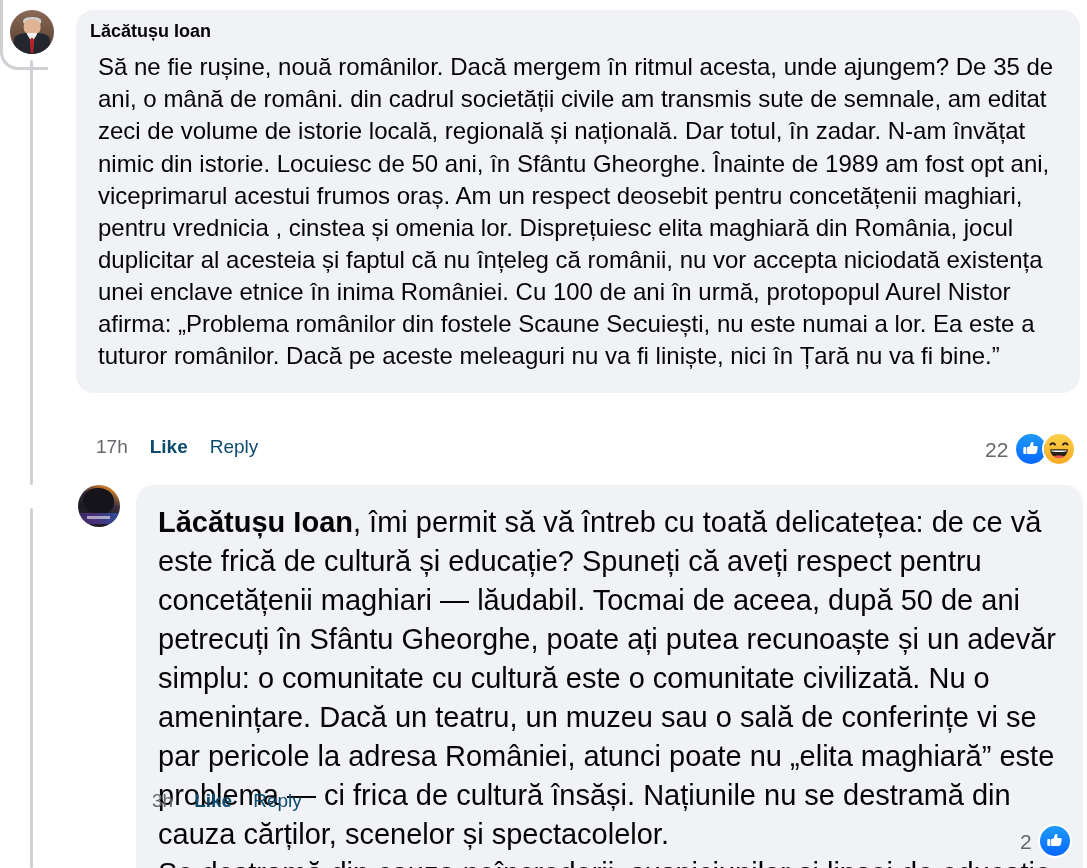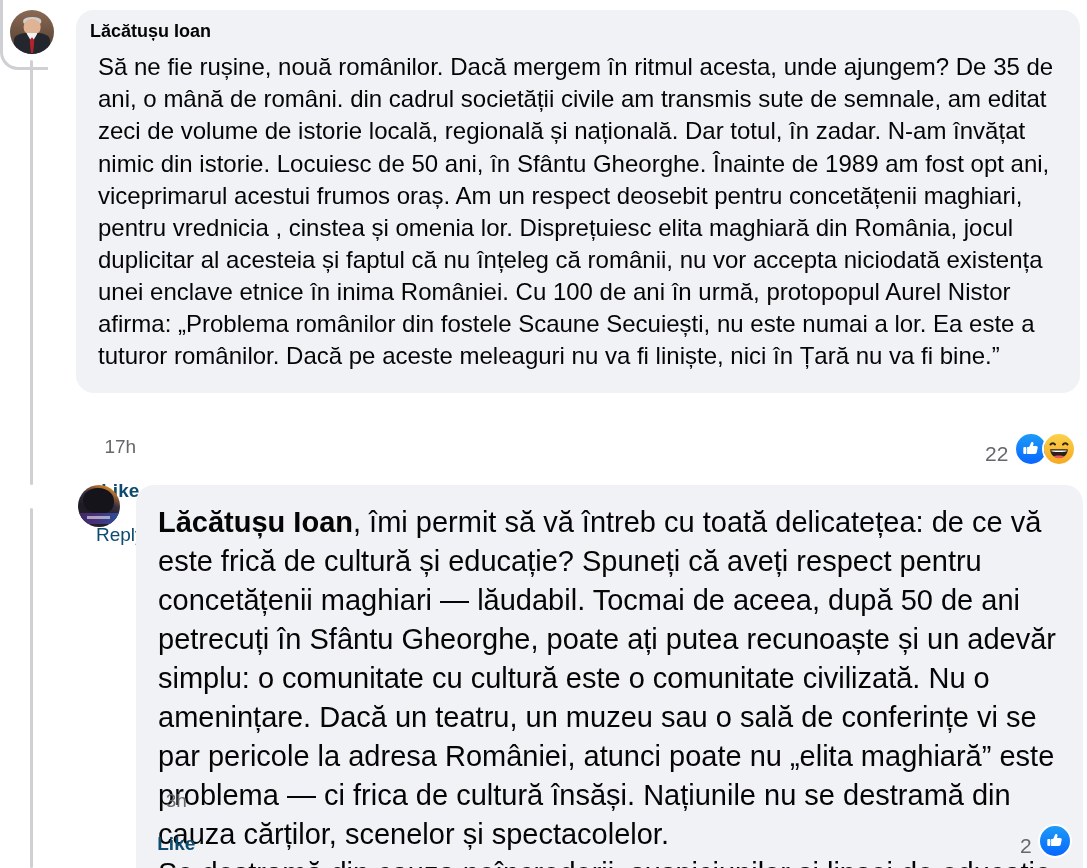--- a/index.html
+++ b/index.html
@@ -179,38 +179,37 @@
   }
 
   
   .actions {
     position: absolute;
     display: flex;
     align-items: center;
     gap: 22px;
     font-size: 19px;
     color: #65676b;
-    flex-direction: column;
   }
   .actions.root-actions { left: 96px; top: 436px; }
   .actions.reply-actions { left: 152px; top: 790px; gap: 21px; }
 
   .timestamp { color: #65676b; }
   .act-btn {
     font-weight: bold;
     color: #0c4a6e;
     cursor: pointer;
   }
   .act-btn.reply-btn { font-weight: normal; }
 
   
   .reactions {
     position: absolute;
     display: flex;
-    align-items: flex-end;
+    align-items: center;
     gap: 3px;
   }
   .reactions.root-reactions { left: 985px; top: 434px; }
   .reactions.reply-reactions { left: 1020px; top: 826px; }
 
   .react-count {
     font-size: 21px;
     color: #65676b;
     margin-right: 5px;
     line-height: 1;

